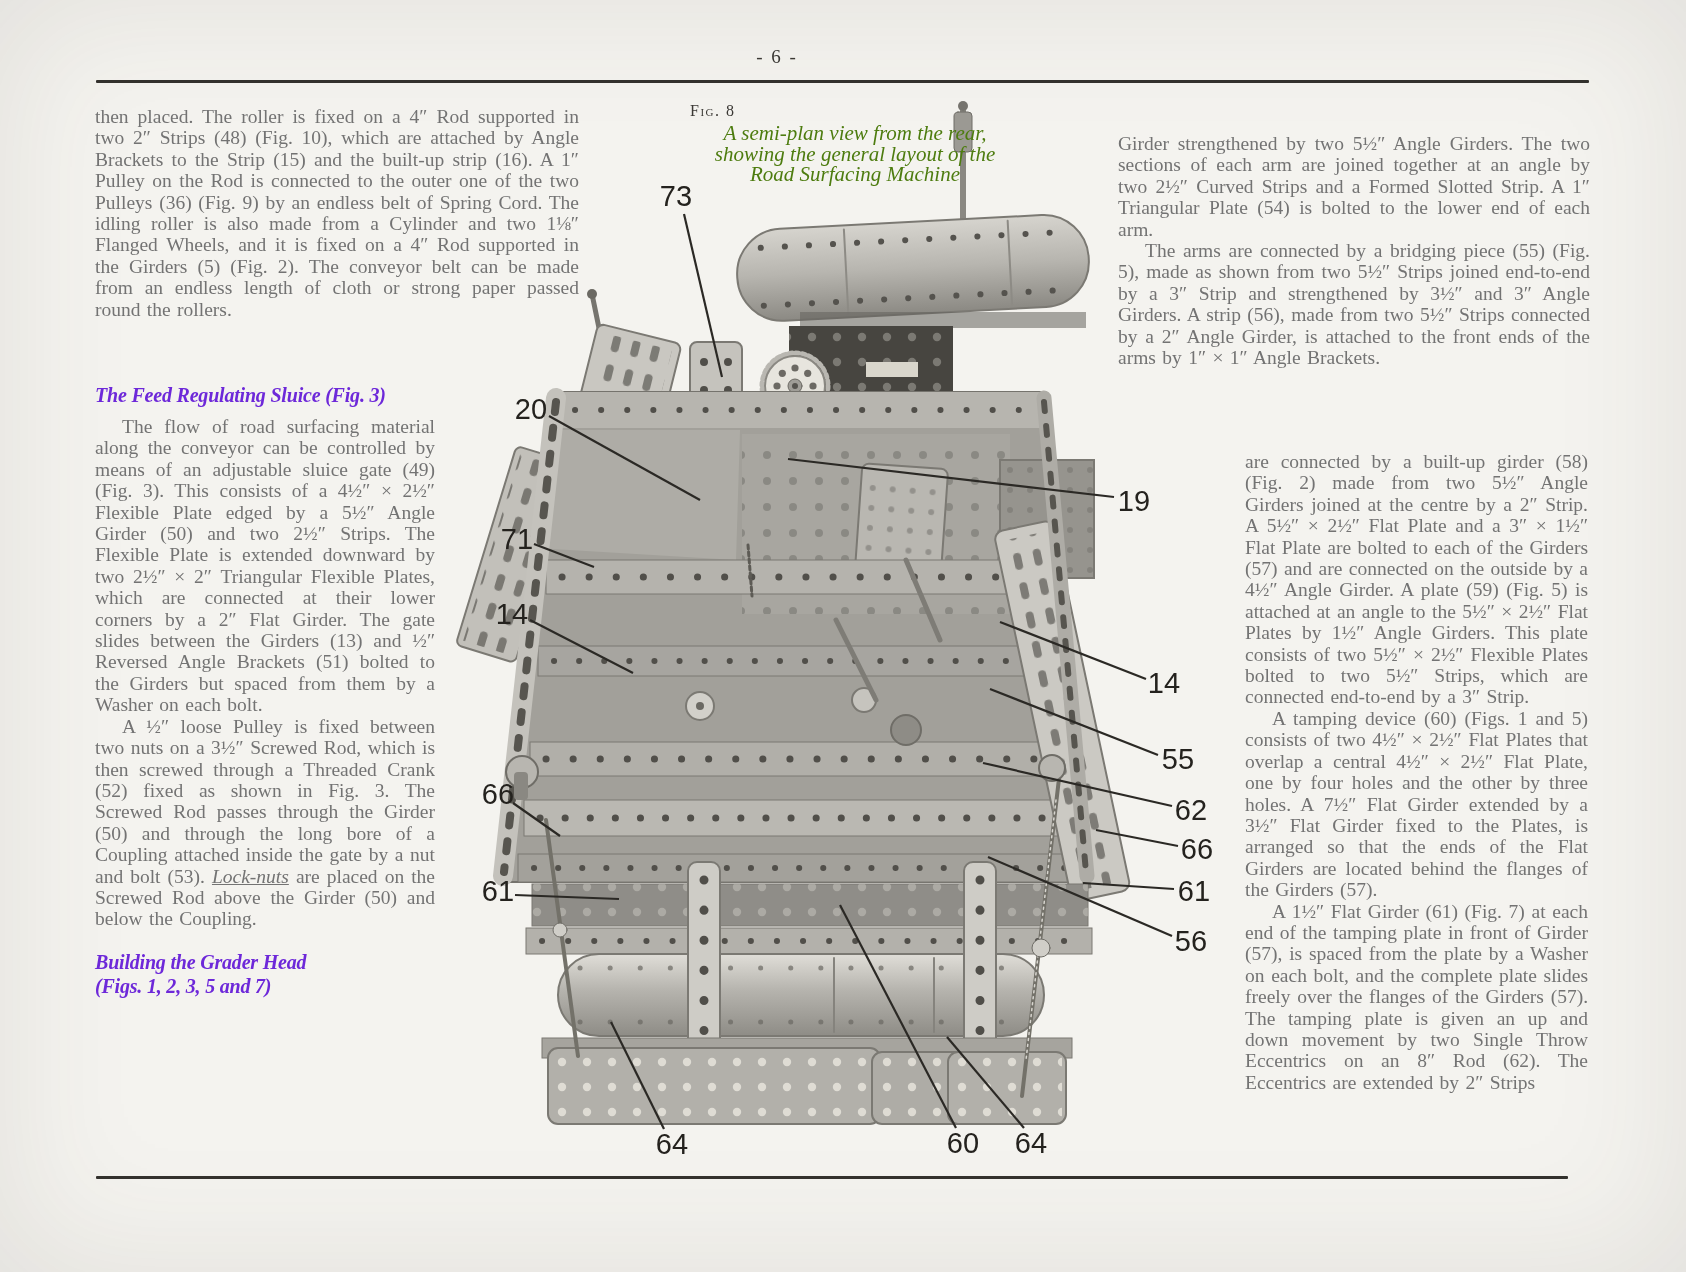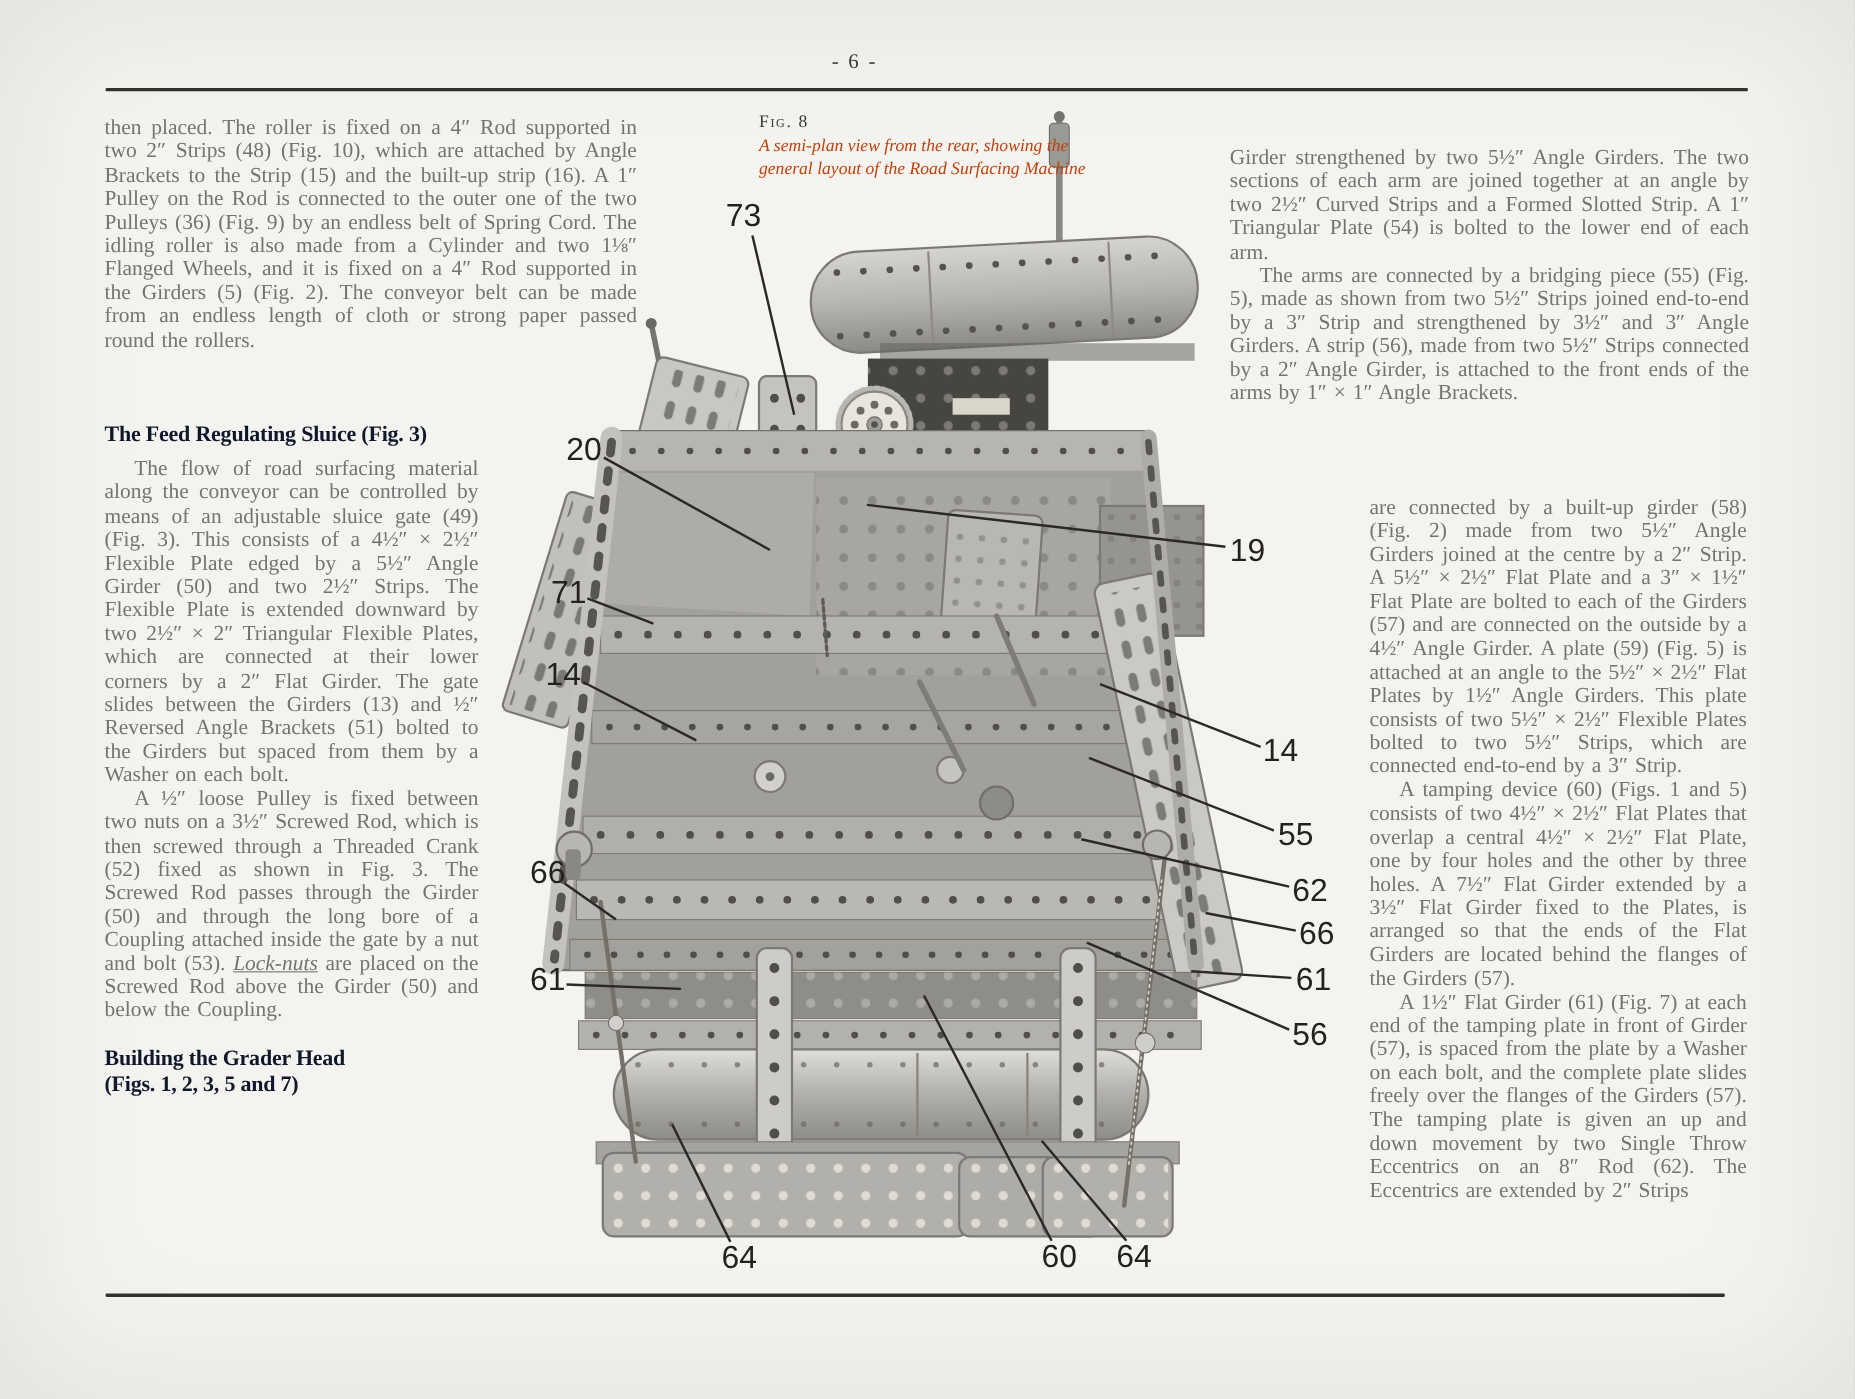--- a/index.html
+++ b/index.html
@@ -12,25 +12,25 @@
   .rule{position:absolute;height:3px;background:#33312d;border-radius:1px;}
   .pageno{position:absolute;text-align:center;font-size:19px;color:#3a3834;letter-spacing:2px;}
   .col{position:absolute;z-index:2;}
   .body{
     font-size:19.5px;line-height:21.4px;color:#737373;
     text-align:justify;margin:0;word-spacing:1.5px;hyphens:none;
   }
   .ind{text-indent:27px;}
   .last-just{text-align-last:justify;}
   .it{font-style:italic;text-decoration:underline;}
-  .h{font-weight:bold;font-size:20px;line-height:24px;color:#0f172a;letter-spacing:-0.2px;white-space:nowrap;margin:0;}
+  .h{font-weight:bold;font-size:20px;line-height:24px;color:#6d28d9;letter-spacing:-0.2px;white-space:nowrap;margin:0;font-style:italic;}
   .hgap{margin-bottom:9px;}
   .figcap{position:absolute;z-index:2;}
   .figlabel{font-size:16px;font-variant:small-caps;letter-spacing:1.5px;color:#3b3935;margin-bottom:3px;}
-  .figtext{font-style:italic;font-size:16px;line-height:20.5px;color:#c2410c;}
+  .figtext{font-style:italic;font-size:21px;line-height:20.5px;color:#4d7c0f;text-align:center;}
   svg.figure{position:absolute;left:0;top:0;z-index:1;}
 </style>
 </head>
 <body>
 
 <div class="page">
 
   <div class="pageno" style="left:722px;top:46px;width:110px;">- 6 -</div>
   <div class="rule" style="left:96px;top:80px;width:1493px;"></div>
   <div class="rule" style="left:96px;top:1176px;width:1472px;"></div>

